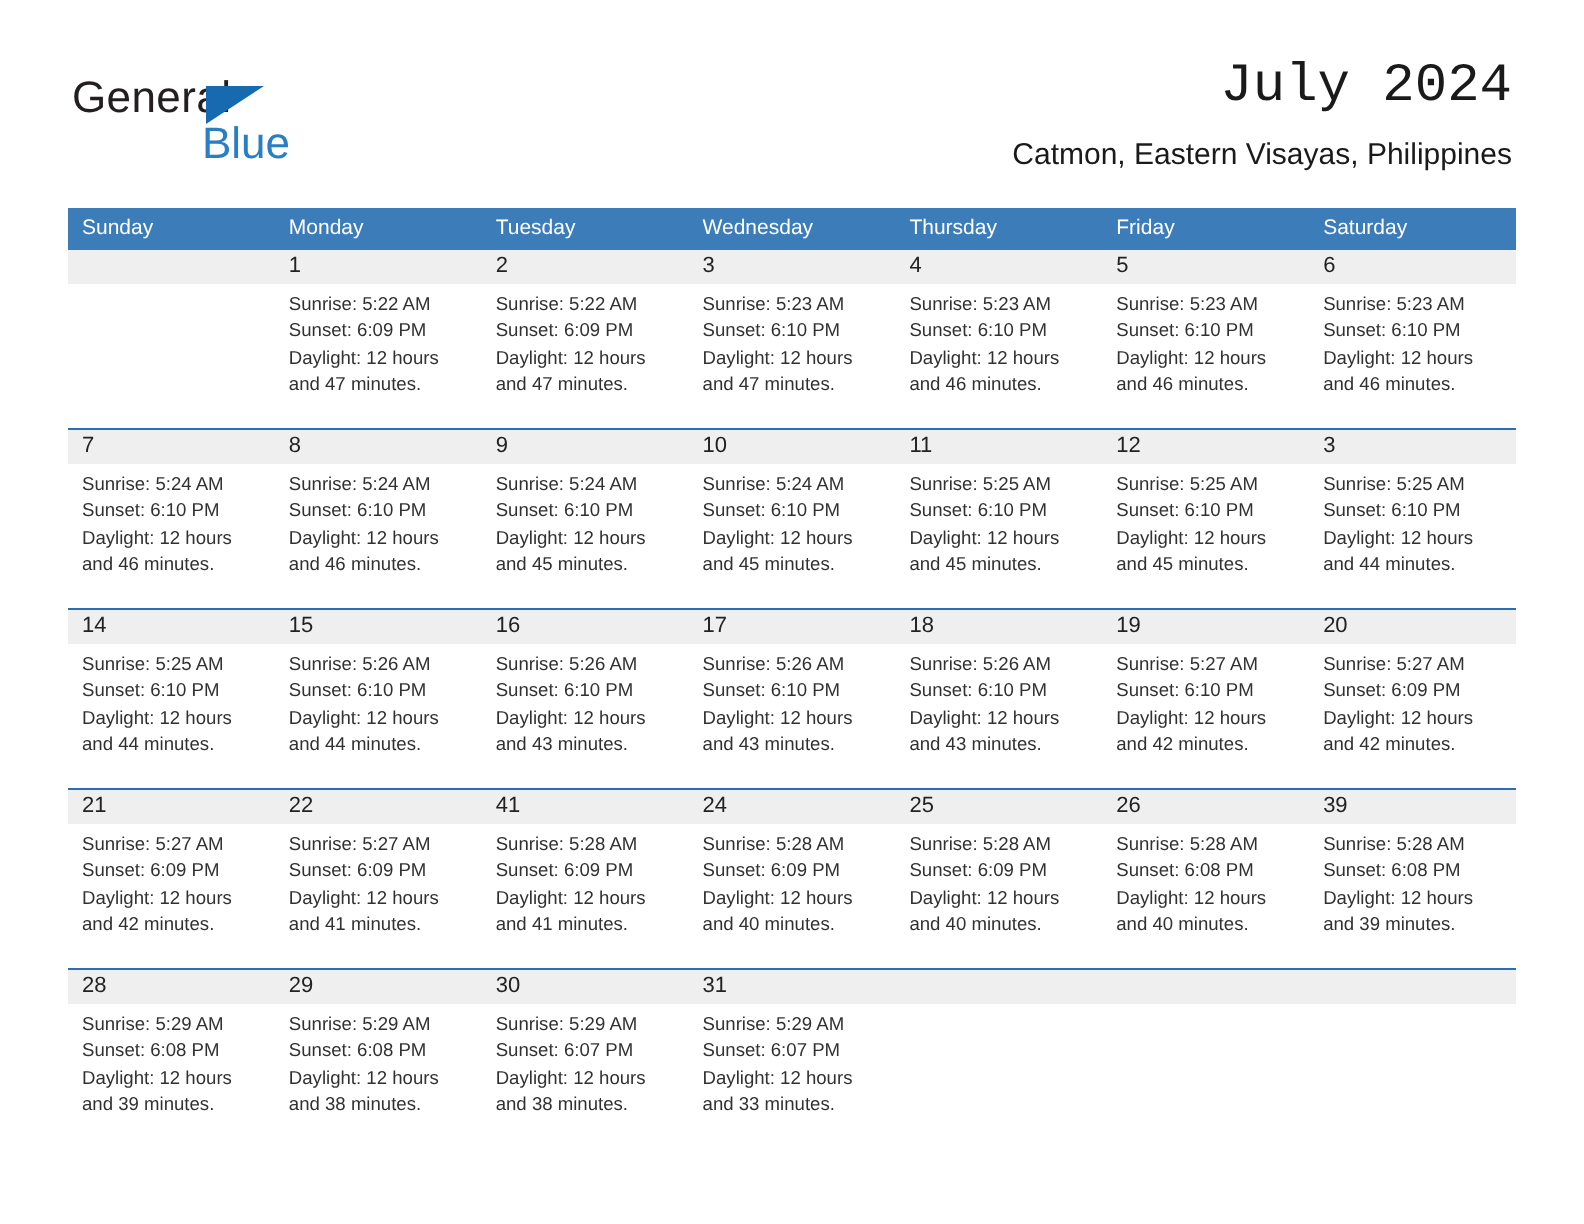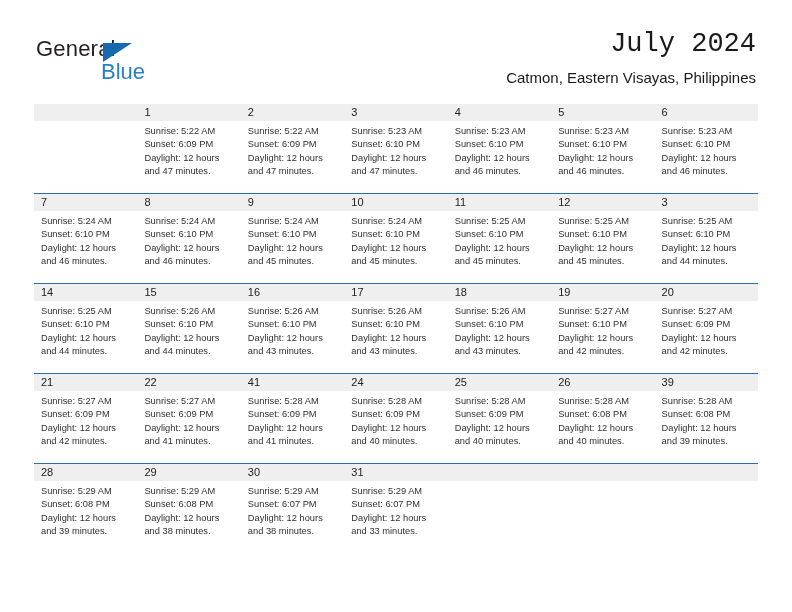--- a/index.html
+++ b/index.html
@@ -157,20 +157,29 @@
     </div>
 
     <div class="title-block">
       <div class="month-title">July 2024</div>
       <div class="location">Catmon, Eastern Visayas, Philippines</div>
     </div>
 
   </div>
 
   <div class="calendar">
+    <div class="weekdays">
+        <div class="weekday">Sunday</div>
+        <div class="weekday">Monday</div>
+        <div class="weekday">Tuesday</div>
+        <div class="weekday">Wednesday</div>
+        <div class="weekday">Thursday</div>
+        <div class="weekday">Friday</div>
+        <div class="weekday">Saturday</div>
+      </div>
     <div class="weeks">
         <div class="week">
           <div class="cell empty">
             <div class="daynum"></div>
           </div>
           <div class="cell">
             <div class="daynum">1</div>
             <div class="info">
               <div>Sunrise: 5:22 AM</div>
               <div>Sunset: 6:09 PM</div>

